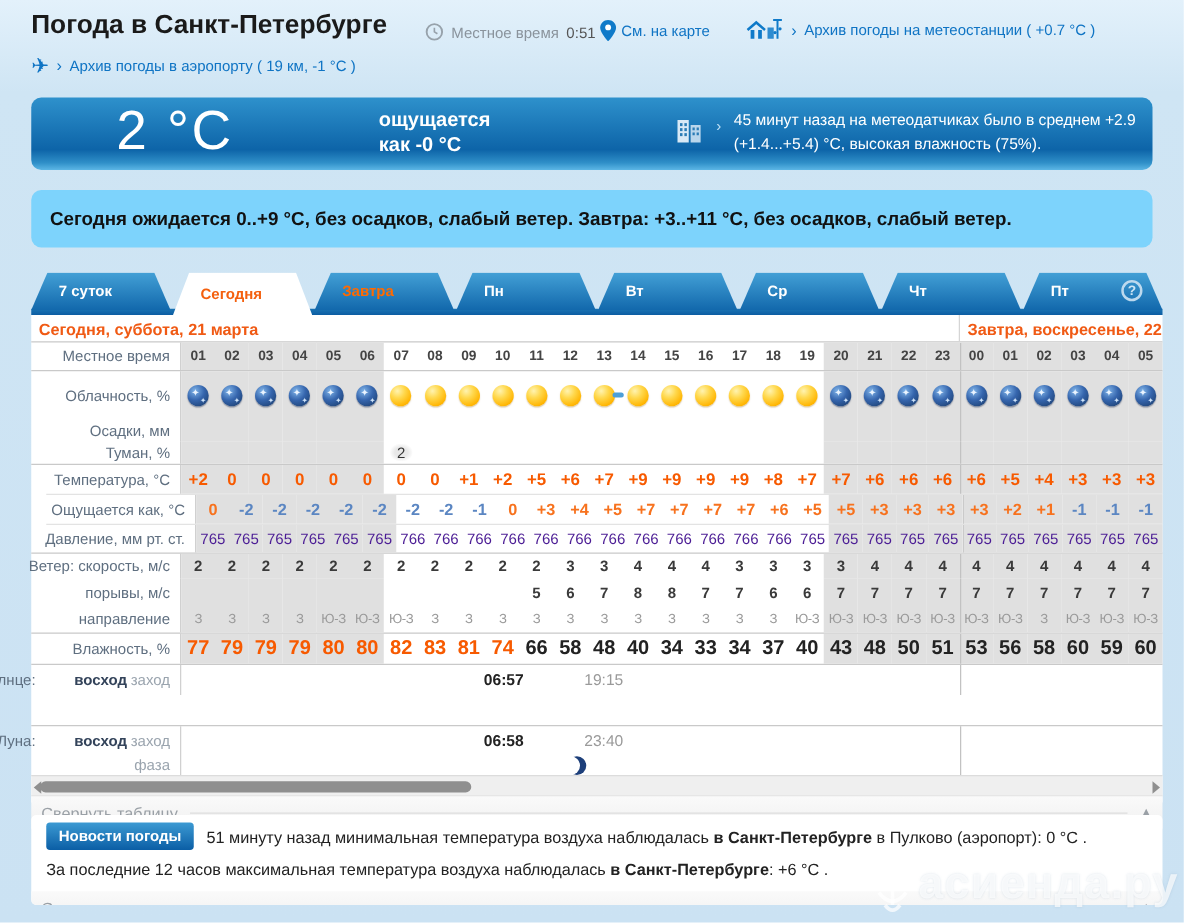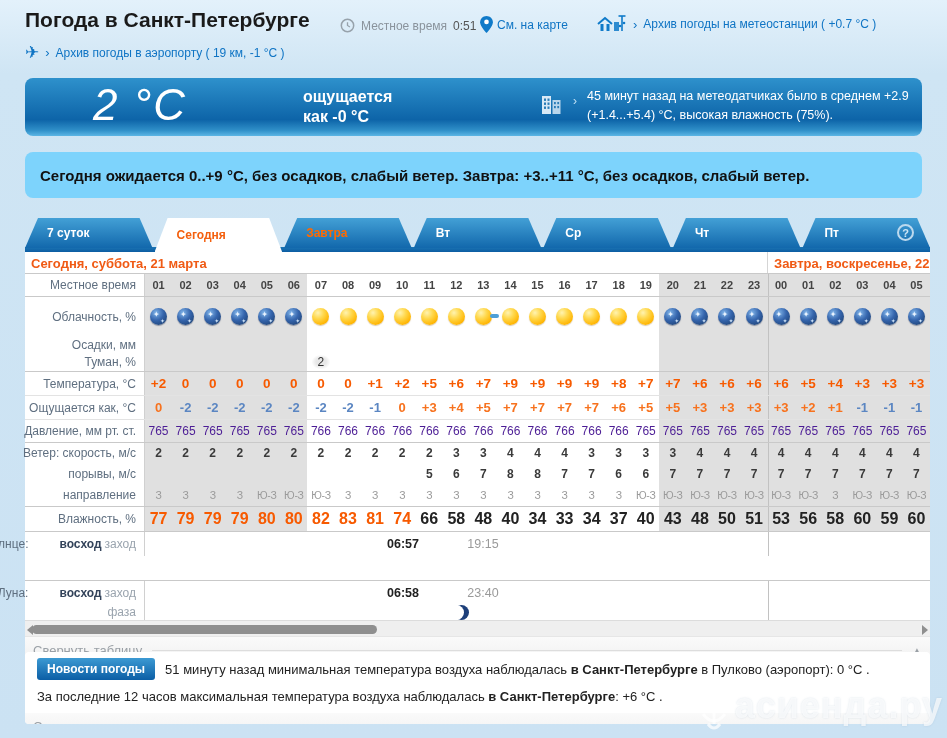--- a/index.html
+++ b/index.html
@@ -21,21 +21,21 @@
   .hdr-station { left:597px; top:14px; display:flex; align-items:center; gap:4px; }
   .hdr-airport { left:25px; top:42px; display:flex; align-items:center; gap:4px; }
   .plane-glyph { font-size:17px; color:#0f74c4; }
 
   
   .banner {
     left:25px; top:78px; width:897px; height:58px; border-radius:8px;
     background:linear-gradient(180deg,#2e91cc 0%, #0d64a8 72%, #2f8fc8 90%, #5cb6e5 100%);
     color:#fff;
   }
-  .banner-temp { left:68px; top:2px; font-size:44px; font-weight:400; letter-spacing:2px;font-style:italic; }
+  .banner-temp { left:68px; top:2px; font-size:44px; font-weight:400; letter-spacing:2px; }
   .banner-feels { left:278px; top:9px; font-size:16px; font-weight:bold; line-height:20px; width:120px; }
   .banner-cityicon { left:514px; top:12px; }
   .banner-arrow { left:548px; top:16px; color:#bfe0f5; font-size:12px; }
   .banner-text { left:562px; top:9px; width:360px; font-size:12.5px; line-height:19px; }
 
   
   .summary {
     left:25px; top:152px; width:897px; height:46px; background:#7dd3fc; border-radius:8px;
     display:flex; align-items:center; padding-left:15px;
     font-size:15px; font-weight:bold; color:#111;
@@ -76,21 +76,21 @@
     font-size:12px; color:#5f6f80; border-right:1px solid #d0d0d0;
     display:flex; align-items:center; justify-content:flex-end; white-space:nowrap;
   }
   .lab-b { font-weight:bold; color:#33435a; margin:0 3px 0 3px;padding-left:28px; }
   .lab-g { color:#9aa4ae; }
   .t-cells { flex:1; display:grid; grid-template-columns:repeat(29,1fr); position:relative; }
   .t-cell { text-align:center; display:flex; align-items:center; justify-content:center; overflow:visible; }
   .t-cell.night { background:#e0e0e0; }
   .t-cell.divl { box-shadow:inset 1px 0 0 #c2c2c2; }
   .bt-dark { border-top:1px solid #c9c9c9; }
-  .bt-lite { border-top:1px solid #e3e3e3; }
+  .bt-lite { border-top:1px solid #e3e3e3;margin-left:12px; }
 
   .cells-hours .t-cell { font-size:11px; font-weight:bold; color:#444; }
   .cells-temp .t-cell { font-size:13.5px; font-weight:bold; color:#f75a00; }
   .cells-feels .t-cell { font-size:13px; font-weight:bold; color:#f7721e; }
   .cells-feels .t-cell.neg { color:#5b86c2; }
   .cells-press .t-cell { font-size:12px; color:#4c1d95; }
   .cells-wind .t-cell { font-size:12px; font-weight:bold; color:#3a3a3a; }
   .cells-dir .t-cell { font-size:10.5px; color:#9a9a9a; letter-spacing:-0.3px; }
   .cells-hum .t-cell { font-size:16px; font-weight:bold; color:#222; }
   .cells-hum .t-cell.hi { color:#f75a00; }
@@ -213,20 +213,21 @@
 </div>
 
 <div class="abs summary">Сегодня ожидается 0..+9 °C, без осадков, слабый ветер. Завтра: +3..+11 °C, без осадков, слабый ветер.</div>
 
 <div class="abs tabbar">
   <div class="tabstrip"></div>
   <div class="tabs" id="tabs">
       <div class="tab">7 суток</div>
       <div class="tab active">Сегодня</div>
       <div class="tab hl">Завтра</div>
+      <div class="tab">Пн</div>
       <div class="tab">Вт</div>
       <div class="tab">Ср</div>
       <div class="tab">Чт</div>
       <div class="tab">Пт</div>
     </div>
   <div class="help-circle">?</div>
 </div>
 
 <div class="abs content">
   <div class="daterow">

